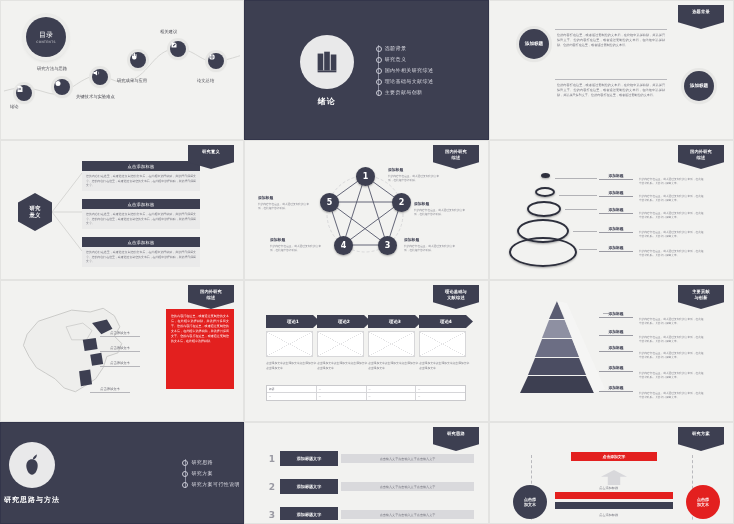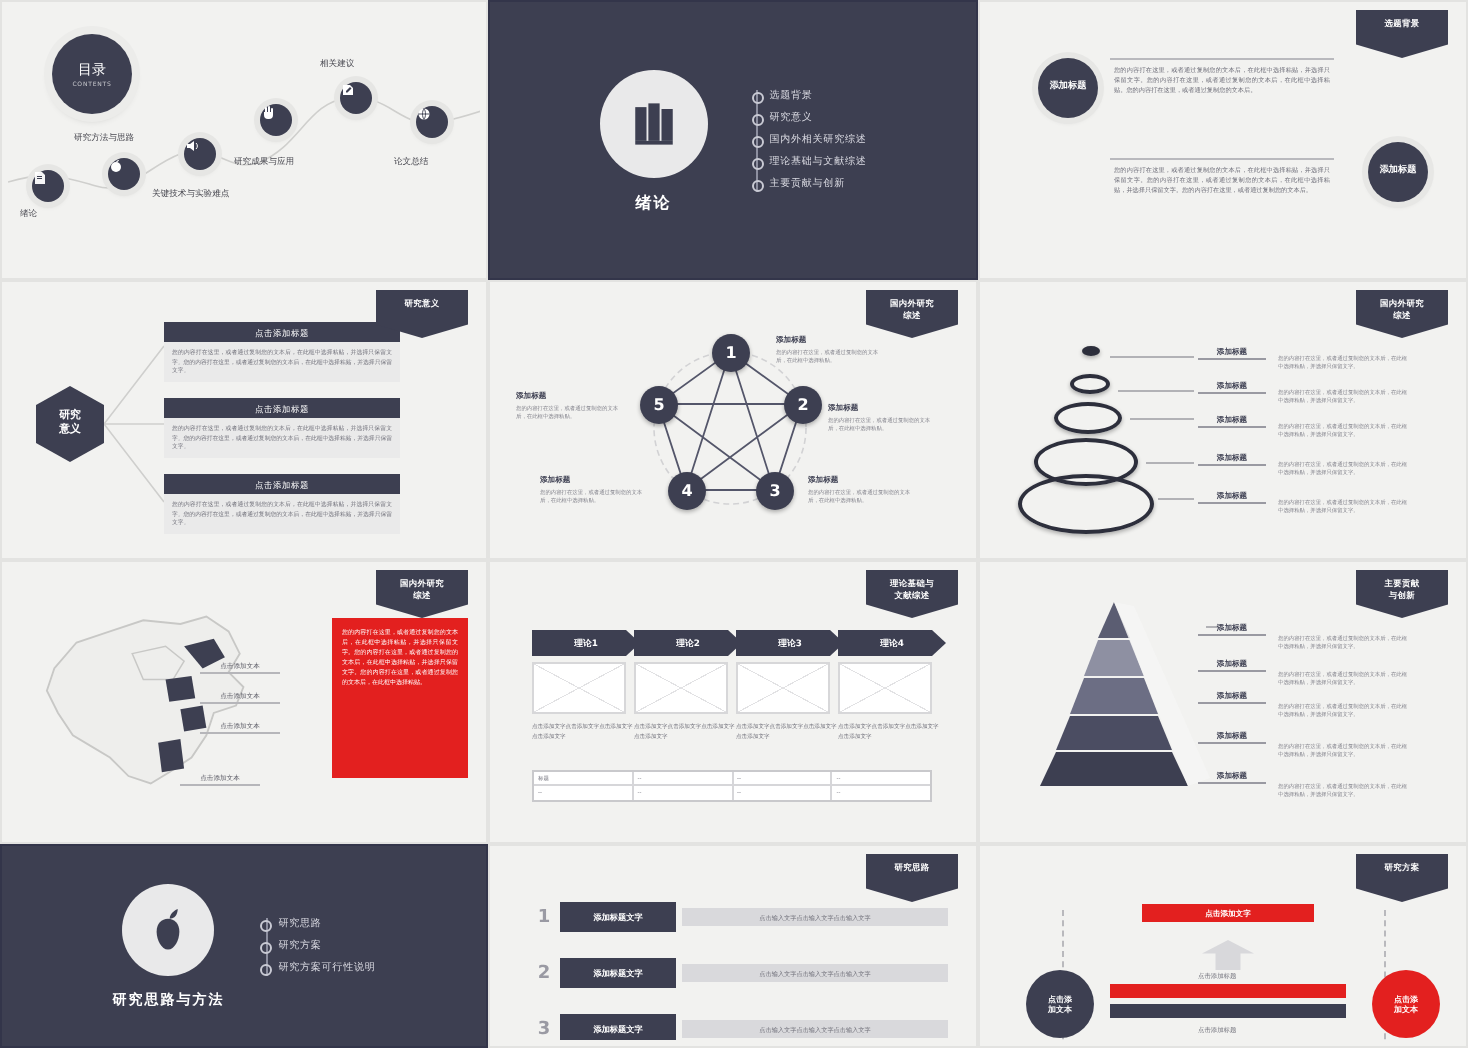--- a/index.html
+++ b/index.html
@@ -475,21 +475,21 @@
       <div class="rlbl" style="left:106px;top:80px;">添加标题</div>
       <div class="rtxt" style="left:146px;top:86px;">您的内容打在这里，或者通过复制您的文本后，在此框中选择粘贴，并选择只保留文字。</div>
 
       <div class="rlbl" style="left:106px;top:100px;">添加标题</div>
       <div class="rtxt" style="left:146px;top:106px;">您的内容打在这里，或者通过复制您的文本后，在此框中选择粘贴，并选择只保留文字。</div>
     </div>
   </div>
 
   <div class="slide dark">
     <div class="inner">
-      <div class="tslide" style="gap:18px;">
+      <div class="tslide" style="gap:18px;justify-content:space-between;">
         <div class="tcol">
           <div class="tcircle" style="width:46px;height:46px;">
             <svg width="26" height="26" viewBox="0 0 32 32">
               <path d="M16 9c-4 0-7 3-7 8s3 11 7 11 7-6 7-11-3-8-7-8z" fill="#3d3f51"></path>
               <path d="M17 9c0-4 5-6 5-6s0 6-5 6z" fill="#3d3f51"></path>
             </svg>
           </div>
           <div class="tname" style="font-size:7px;">研究思路与方法</div>
         </div>
         <ul class="tlist">

